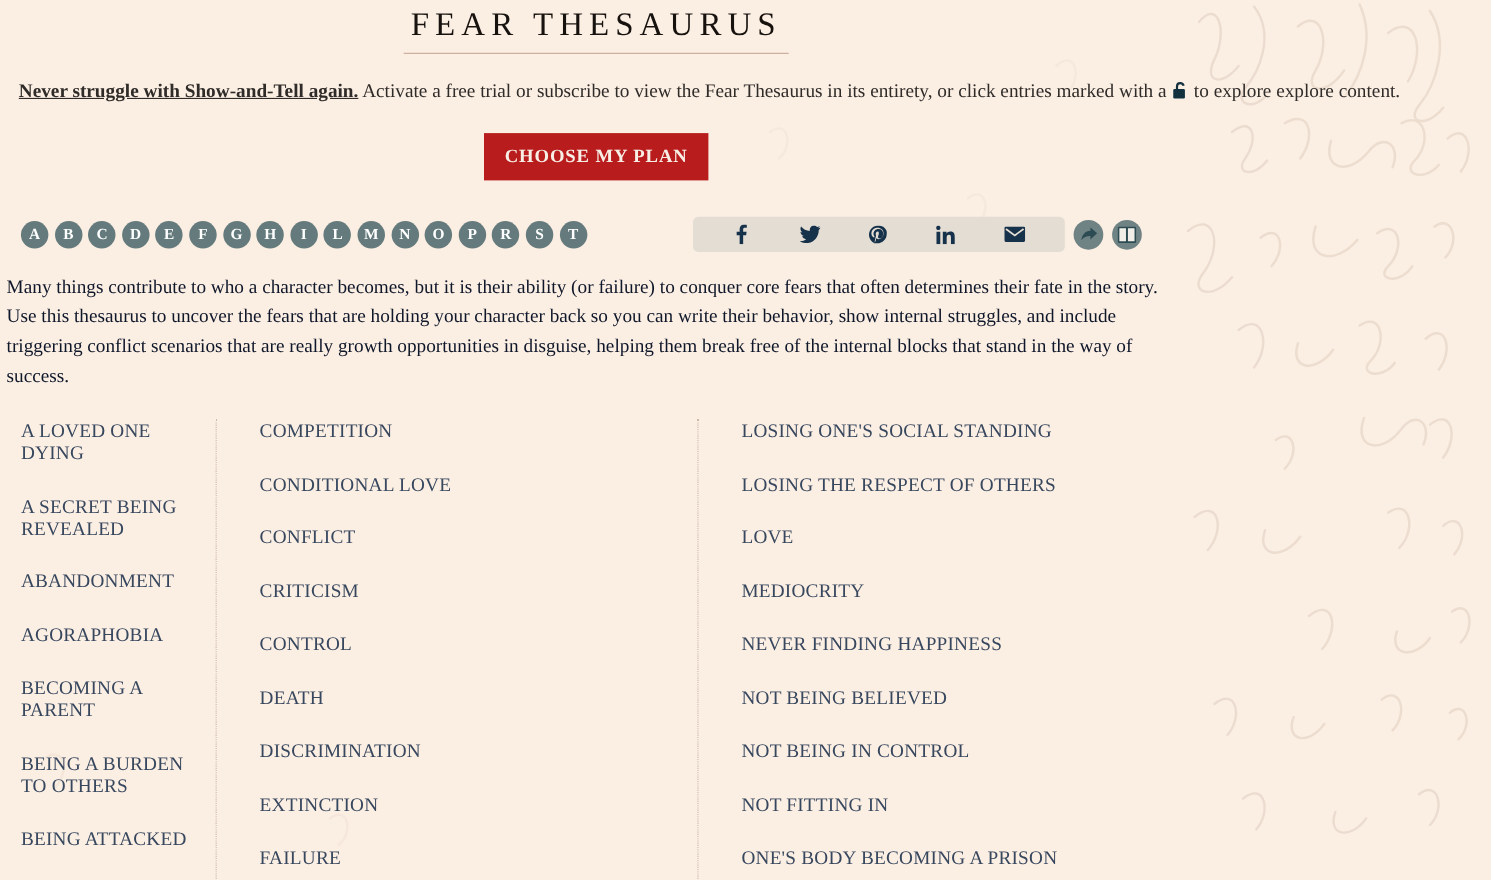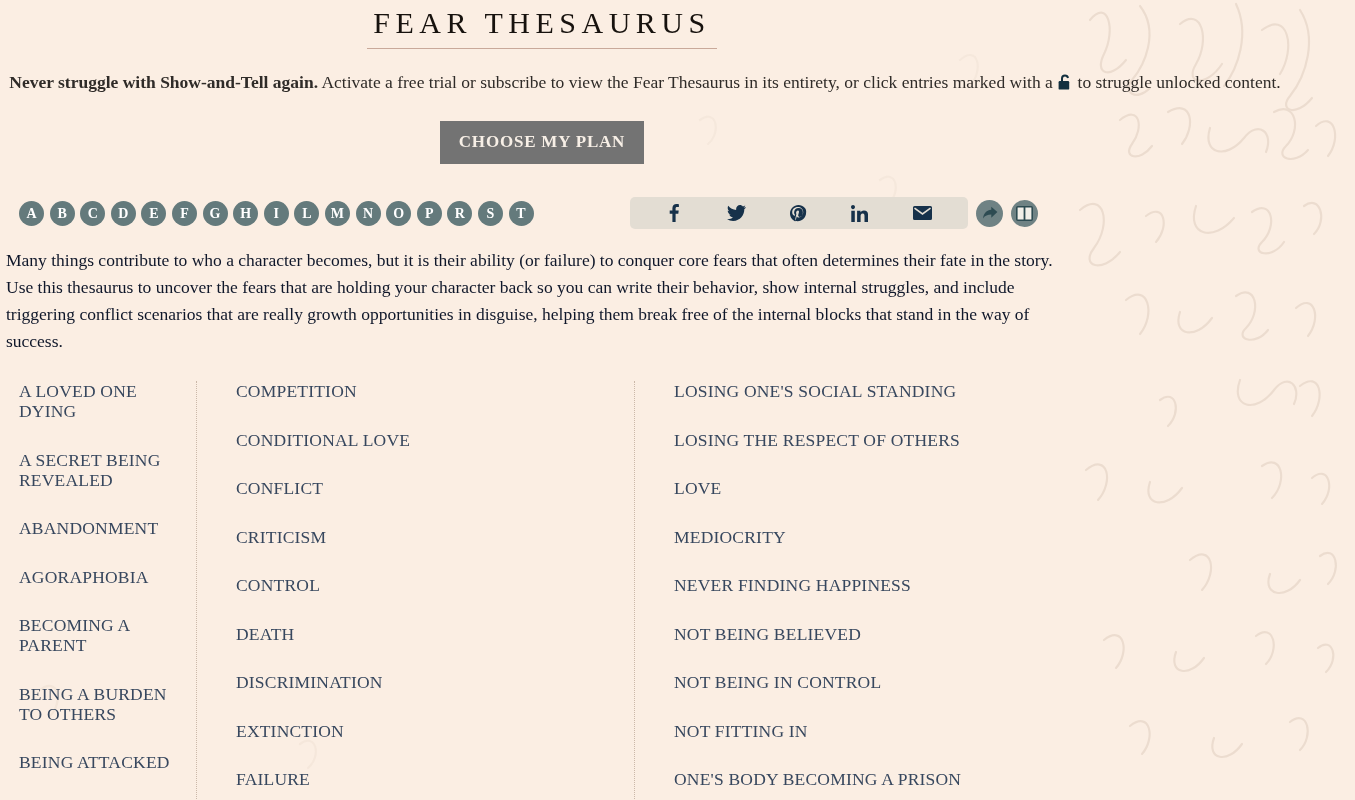--- a/index.html
+++ b/index.html
@@ -50,31 +50,31 @@
   }
 
   .promo {
     margin: 20px auto 0 auto;
     width: 1290px;
     text-align: center;
     font-size: 17.5px;
     line-height: 27px;
     color: #2f2b28;
   }
-  .promo b { font-weight: 700; }
+  .promo b { font-weight: 700; text-decoration: underline; }
   .lock-inline {
     display: inline-block;
     vertical-align: -3px;
     margin: 0 1px;
   }
 
   .cta-wrap { text-align: center; margin-top: 22px; }
   .cta-button {
     display: inline-block;
-    background: #737373;
+    background: #b91c1c;
     color: #f7efe6;
     border: none;
     padding: 11px 19px 12px 19px;
     font-family: "Liberation Serif", "DejaVu Serif", serif;
     font-size: 17px;
     letter-spacing: .8px;
     font-weight: 700;
     cursor: pointer;
     line-height: 20px;
   }
@@ -234,21 +234,21 @@
 <div id="page">
 
   <div class="title-wrap">
     <h1 class="page-title">FEAR THESAURUS</h1>
   </div>
 
   <div class="promo">
     <b>Never struggle with Show-and-Tell again.</b><span> Activate a free trial or subscribe to view the Fear Thesaurus in its entirety, or click entries marked with a </span><span class="lock-inline"><svg width="14" height="17" viewBox="0 0 14 17" aria-hidden="true">
           <path d="M4 7V4.6C4 2.9 5.3 1.6 7 1.6c1.5 0 2.7 1 3 2.4" fill="none" stroke="#13303f" stroke-width="2"></path>
           <rect x="0.6" y="7" width="10.6" height="8.6" rx="1.2" fill="#13303f"></rect>
-        </svg></span><span> to struggle unlocked content.</span>
+        </svg></span><span> to explore explore content.</span>
   </div>
 
   <div class="cta-wrap">
     <button class="cta-button">CHOOSE MY PLAN</button>
   </div>
 
   <div class="nav-row">
     <div class="alpha-list">
         <div class="alpha-badge">A</div>
         <div class="alpha-badge">B</div>

